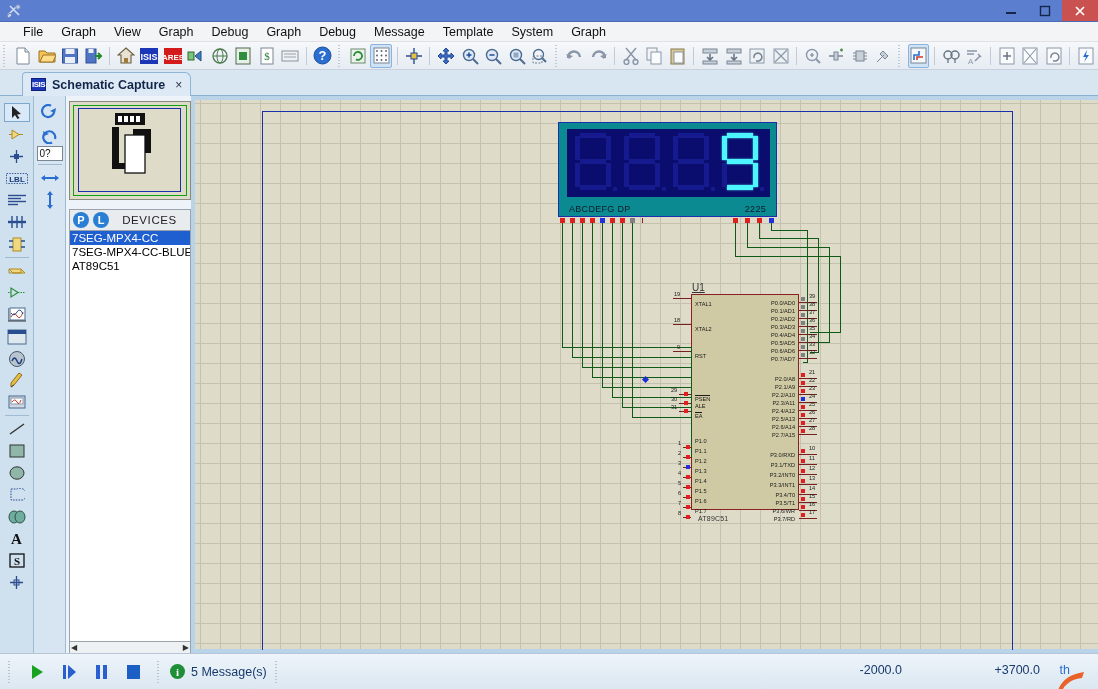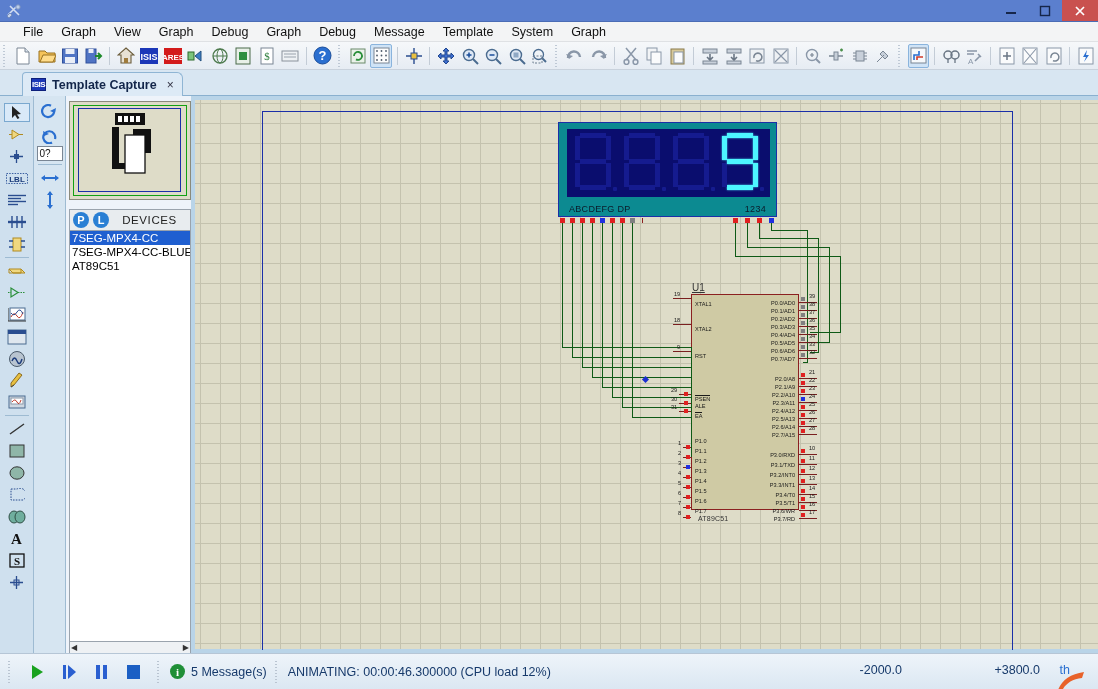--- a/index.html
+++ b/index.html
@@ -556,21 +556,21 @@
     <svg width="18" height="18">
         <rect x="2" y="1" width="14" height="16" fill="#fafbfc" stroke="#8a97a8"></rect>
         <path d="M10 3 l-4 7 h3 l-2 5 l5 -7 h-3 z" fill="#2a6fd0"></path>
       </svg>
   </div>
 </div>
 
 <div id="tabstrip">
   <div id="tab-schematic">
     <span class="isis-ic">ISIS</span>
-    <span>Template Capture</span>
+    <span>Schematic Capture</span>
     <span class="tabx">×</span>
   </div>
 </div>
 
 <div id="leftcol">
   <div class="ltool sel">
     <svg width="14" height="15">
         <path d="M2 1 L2 13 L5 10 L7.5 14 L9.5 13 L7 9.5 L11 9 Z" fill="#222"></path>
       </svg>
   </div>
@@ -820,21 +820,21 @@
           <div class="seg-s on" style="left:33px;top:3px;width:5px;height:24px;"></div>
           <div class="seg-s on" style="left:33px;top:30px;width:5px;height:24px;"></div>
           <div class="seg-s on" style="left:7px;top:52px;width:26px;height:5px;"></div>
           <div class="seg-s" style="left:2px;top:30px;width:5px;height:24px;"></div>
           <div class="seg-s on" style="left:2px;top:3px;width:5px;height:24px;"></div>
           <div class="seg-s on" style="left:7px;top:26px;width:26px;height:5px;"></div>
           <div class="dot"></div>
         </div>
       </div>
       <div class="lbl-left">ABCDEFG DP</div>
-      <div class="lbl-right">1234</div>
+      <div class="lbl-right">2225</div>
     </div>
 
     <div class="segpin" style="left:365px;top:118px;"></div>
     <div class="segpin" style="left:375px;top:118px;"></div>
     <div class="segpin" style="left:385px;top:118px;"></div>
     <div class="segpin" style="left:395px;top:118px;"></div>
     <div class="segpin blue" style="left:405px;top:118px;"></div>
     <div class="segpin" style="left:415px;top:118px;"></div>
     <div class="segpin" style="left:425px;top:118px;"></div>
     <div class="segpin gray" style="left:435px;top:118px;"></div>
@@ -1076,21 +1076,20 @@
     <svg width="16" height="16">
         <rect x="2" y="1" width="13" height="14" fill="#1b5fc4"></rect>
       </svg>
   </div>
   <div class="sb-grip"></div>
   <div id="msgarea">
     <span class="info-ic">i</span>
     <span class="sb-text">5 Message(s)</span>
   </div>
   <div class="sb-grip"></div>
-  <div class="sb-text">ANIMATING: 00:00:46.300000 (CPU load 12%)</div>
 
   <div id="coordX" class="sb-text">-2000.0</div>
-  <div id="coordY" class="sb-text">+3800.0</div>
+  <div id="coordY" class="sb-text">+3700.0</div>
   <div id="sb-th">th</div>
   <svg style="position:absolute;right:10px;top:16px;" width="32" height="22">
     <path d="M2 20 C6 10, 14 4, 28 2 L26 8 C16 9, 9 14, 6 21 Z" fill="#e8622a"></path>
   </svg>
 </div>
 
 </body></html>

